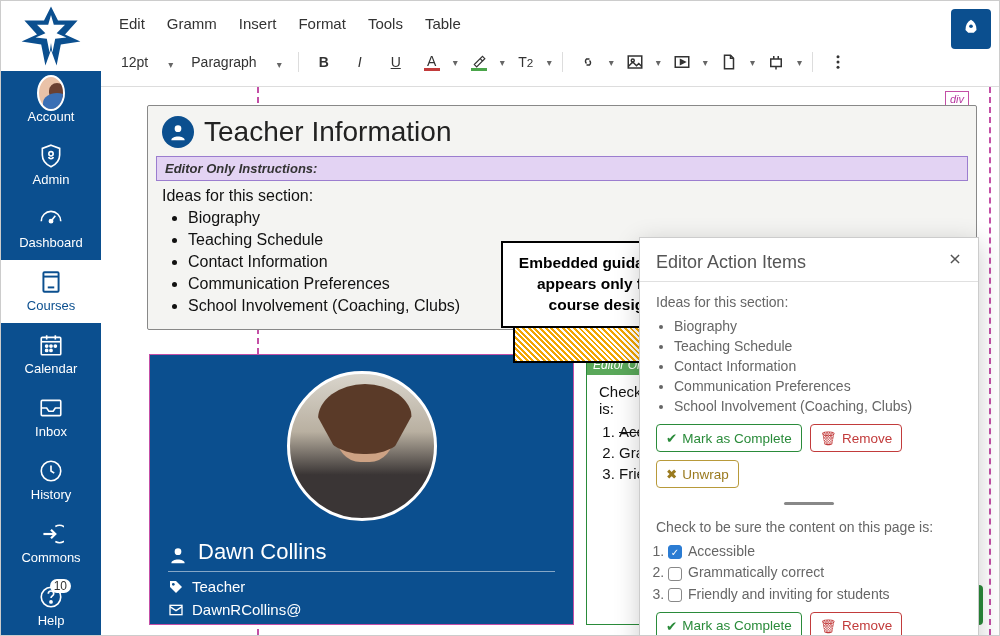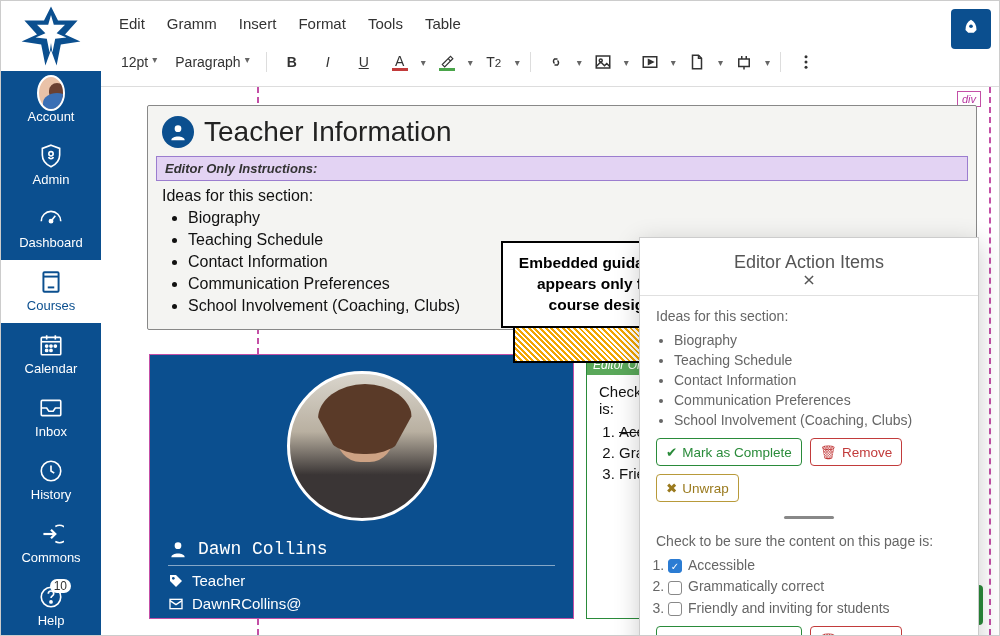--- a/index.html
+++ b/index.html
@@ -18,33 +18,33 @@
 .avatar-circle::after { content:''; position:absolute; bottom:-4px; left:4px; width:28px; height:20px; background:#3b6fb5; border-radius:50% 50% 0 0; }
 .badge-dot { position:absolute; top:-4px; right:-6px; background:#fff; color:#333; font-size:12px; border-radius:8px; padding:0 4px; }
 
 
 .main { flex: 1; display: flex; flex-direction: column; position: relative; overflow: hidden; }
 .menubar { display:flex; gap:22px; padding: 14px 18px 10px; font-size:15px; color:#333; position:relative; }
 .menubar-item { cursor:pointer; }
 .rocket { position:absolute; right:8px; top:8px; width:40px; height:40px; background:#0b4f8f; border-radius:4px; display:flex; align-items:center; justify-content:center; color:#fff; }
 
 .toolbar { display:flex; align-items:center; gap:6px; padding: 6px 14px 10px; border-bottom:1px solid #ddd; font-size:14px; color:#333; }
-.tool-select { display:flex; align-items:flex-start; gap:4px; padding:4px 6px; cursor:pointer; }
+.tool-select { display:flex; align-items:flex-end; gap:20px; padding:4px 6px; cursor:pointer; }
 .chev { font-size:10px; color:#666; }
 .tool-btn { width:30px; height:28px; display:flex; align-items:center; justify-content:center; cursor:pointer; border-radius:3px; }
 .divider { width:1px; height:20px; background:#ddd; margin:0 4px; }
 
 
 .canvas-wrap { flex:1; overflow:hidden; position:relative; }
 .canvas { position:absolute; left:0; right:0; top:0; padding:0 10px 0 4px; }
 .guide-bg { position:absolute; left:160px; right:0; top:0; bottom:0; }
 .guide-bg::before, .guide-bg::after { content:''; position:absolute; top:0; bottom:0; width:6px; }
 .guide-bg::before { left:-4px; border-left:2px dashed #c34fa6; }
 .guide-bg::after { right:8px; border-right:2px dashed #c34fa6; }
-.div-label { position:absolute; top:4px; right:18px; font-size:11px; font-style:italic; color:#b737a0; background:#fff; padding:1px 4px; border:1px solid #c34fa6; }
+.div-label { position:absolute; top:4px; right:30px; font-size:11px; font-style:italic; color:#b737a0; background:#fff; padding:1px 4px; border:1px solid #c34fa6; }
 
 .content-col { margin-left: 40px; margin-right: 10px; padding-top: 10px; }
 
 
 .panel { background:#f4f4f2; border:1px solid #888; border-radius:2px; margin: 8px 2px 14px 2px; padding-bottom:10px; }
 .panel-header { display:flex; align-items:center; gap:10px; padding:10px 14px 8px; }
 .person-icon { width:32px; height:32px; background:#0b4f8f; border-radius:50%; display:flex; align-items:center; justify-content:center; }
 .panel-title { font-size:28px; font-weight:400; color:#222; }
 
 .editor-only-bar { margin:0 8px; background:#e3d3f3; border:1px solid #9b7dcf; padding:4px 8px; font-size:13px; font-style:italic; font-weight:600; color:#333; }
@@ -60,34 +60,34 @@
 .callout::after { content:''; position:absolute; right:-28px; top:16px; width:0; height:0; border-top:16px solid transparent; border-bottom:16px solid transparent; border-left:28px solid #fff; filter: drop-shadow(2px 0 0 #000) drop-shadow(0 -2px 0 #000) drop-shadow(0 2px 0 #000); z-index:2; }
 
 
 .cards-row { display:flex; gap:12px; margin:0 4px; }
 .card { flex:1; background:#0b4f8f; border:1px solid #c34fa6; color:#fff; padding:16px 18px 6px; position:relative; }
 .card-label { position:absolute; top:-16px; right:6px; font-size:11px; font-style:italic; color:#b737a0; }
 .col-label { position:absolute; top:-30px; left:50%; transform:translateX(-50%); font-size:11px; font-style:italic; color:#b737a0; }
 .prof-pic { width:150px; height:150px; border-radius:50%; border:3px solid #fff; margin:0 auto 18px; background: linear-gradient(180deg,#d9d5cc 0%, #b9b0a1 40%, #3a3535 70%); position:relative; overflow:hidden; }
 .prof-pic::before { content:''; position:absolute; top:22px; left:46px; width:58px; height:66px; background:#cda284; border-radius:48% 48% 42% 42%; }
 .prof-pic::after { content:''; position:absolute; top:10px; left:28px; width:94px; height:70px; background:#5a3a28; border-radius:60% 60% 58% 58%; clip-path: polygon(0 0,100% 0,100% 46%, 78% 100%, 22% 100%, 0 46%); }
-.card-name-row { display:flex; align-items:flex-start; gap:10px; font-size:18px; border-bottom:1px solid rgba(255,255,255,.5); padding-bottom:6px;font-family:Liberation Mono, monospace; }
+.card-name-row { display:flex; align-items:flex-end; gap:10px; font-size:22px; border-bottom:1px solid rgba(255,255,255,.5); padding-bottom:6px; }
 .card-sub { display:flex; align-items:center; gap:8px; padding:6px 0 0; font-size:15px; }
 
 
 .green-card { flex:1; background:#fff; border:1px solid #2a8b3a; position:relative; }
 .green-head { background:#5aa85a; color:#fff; font-style:italic; font-size:12px; padding:3px 6px; }
 .green-body { padding:8px 12px; font-size:15px; color:#111; }
 .green-body ol { margin:6px 0 0 20px; }
 .green-body li { margin:4px 0; }
 .strike { text-decoration: line-through; }
 
 
 .popup { position:absolute; top:150px; right:20px; width:340px; background:#fff; border:1px solid #ccc; box-shadow:0 6px 24px rgba(0,0,0,.2); z-index:50; padding:14px 16px 18px; font-size:14px; color:#333; }
-.popup-head { display:flex; justify-content:space-between; align-items:center; margin-bottom:6px;flex-direction:column; }
+.popup-head { display:flex; justify-content:space-between; margin-bottom:6px; }
 .popup-title { font-size:18px; font-weight:500; color:#555; }
 .popup-close { cursor:pointer; font-size:16px; color:#555; }
 .popup-sep { border:none; border-top:1px solid #e0e0e0; margin:8px -16px 12px; }
 .popup-sub { color:#666; margin:4px 0 8px; }
 .popup-list { margin:0 0 10px 18px; color:#666; }
 .popup-list li { margin:4px 0; list-style:disc; }
 .btn-row { display:flex; gap:8px; flex-wrap:wrap; margin:8px 0 14px; }
 .btn { border:1.5px solid; border-radius:4px; padding:5px 9px; font-size:13.5px; display:flex; align-items:center; gap:5px; cursor:pointer; background:#fff; }
 .btn.green { color:#2a8b3a; border-color:#2a8b3a; }
 .btn.red { color:#c23b3b; border-color:#c23b3b; }

